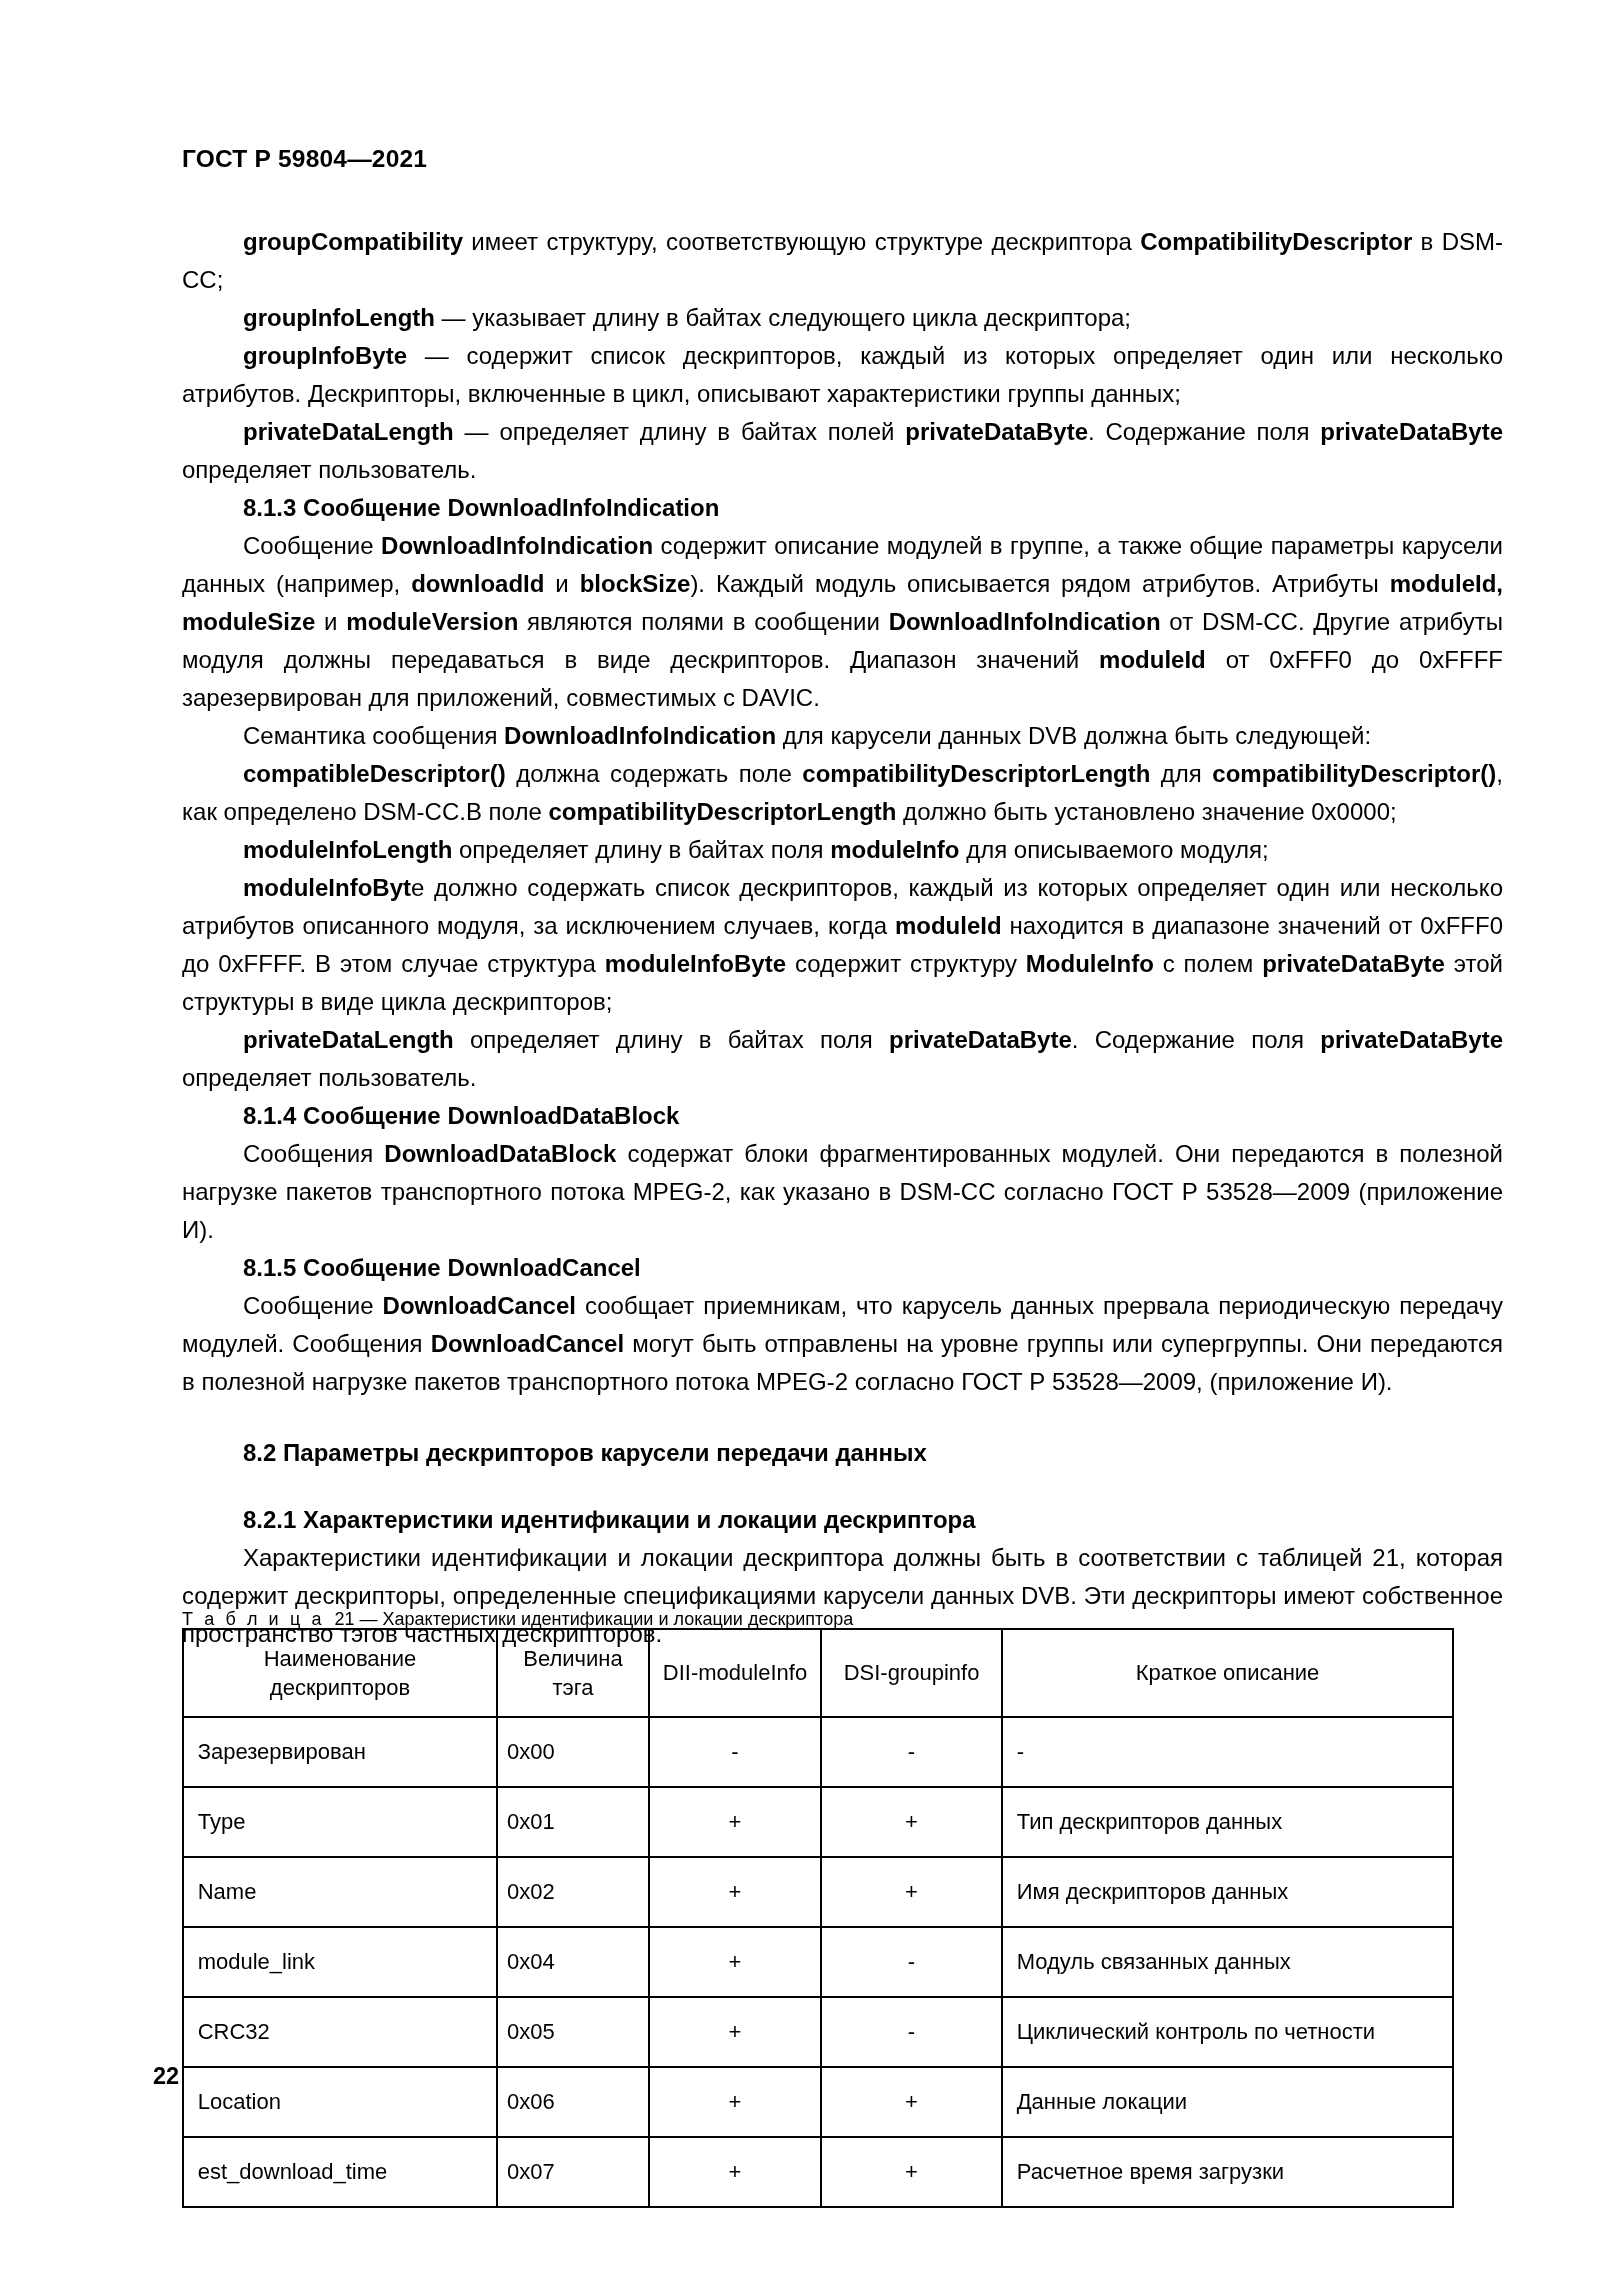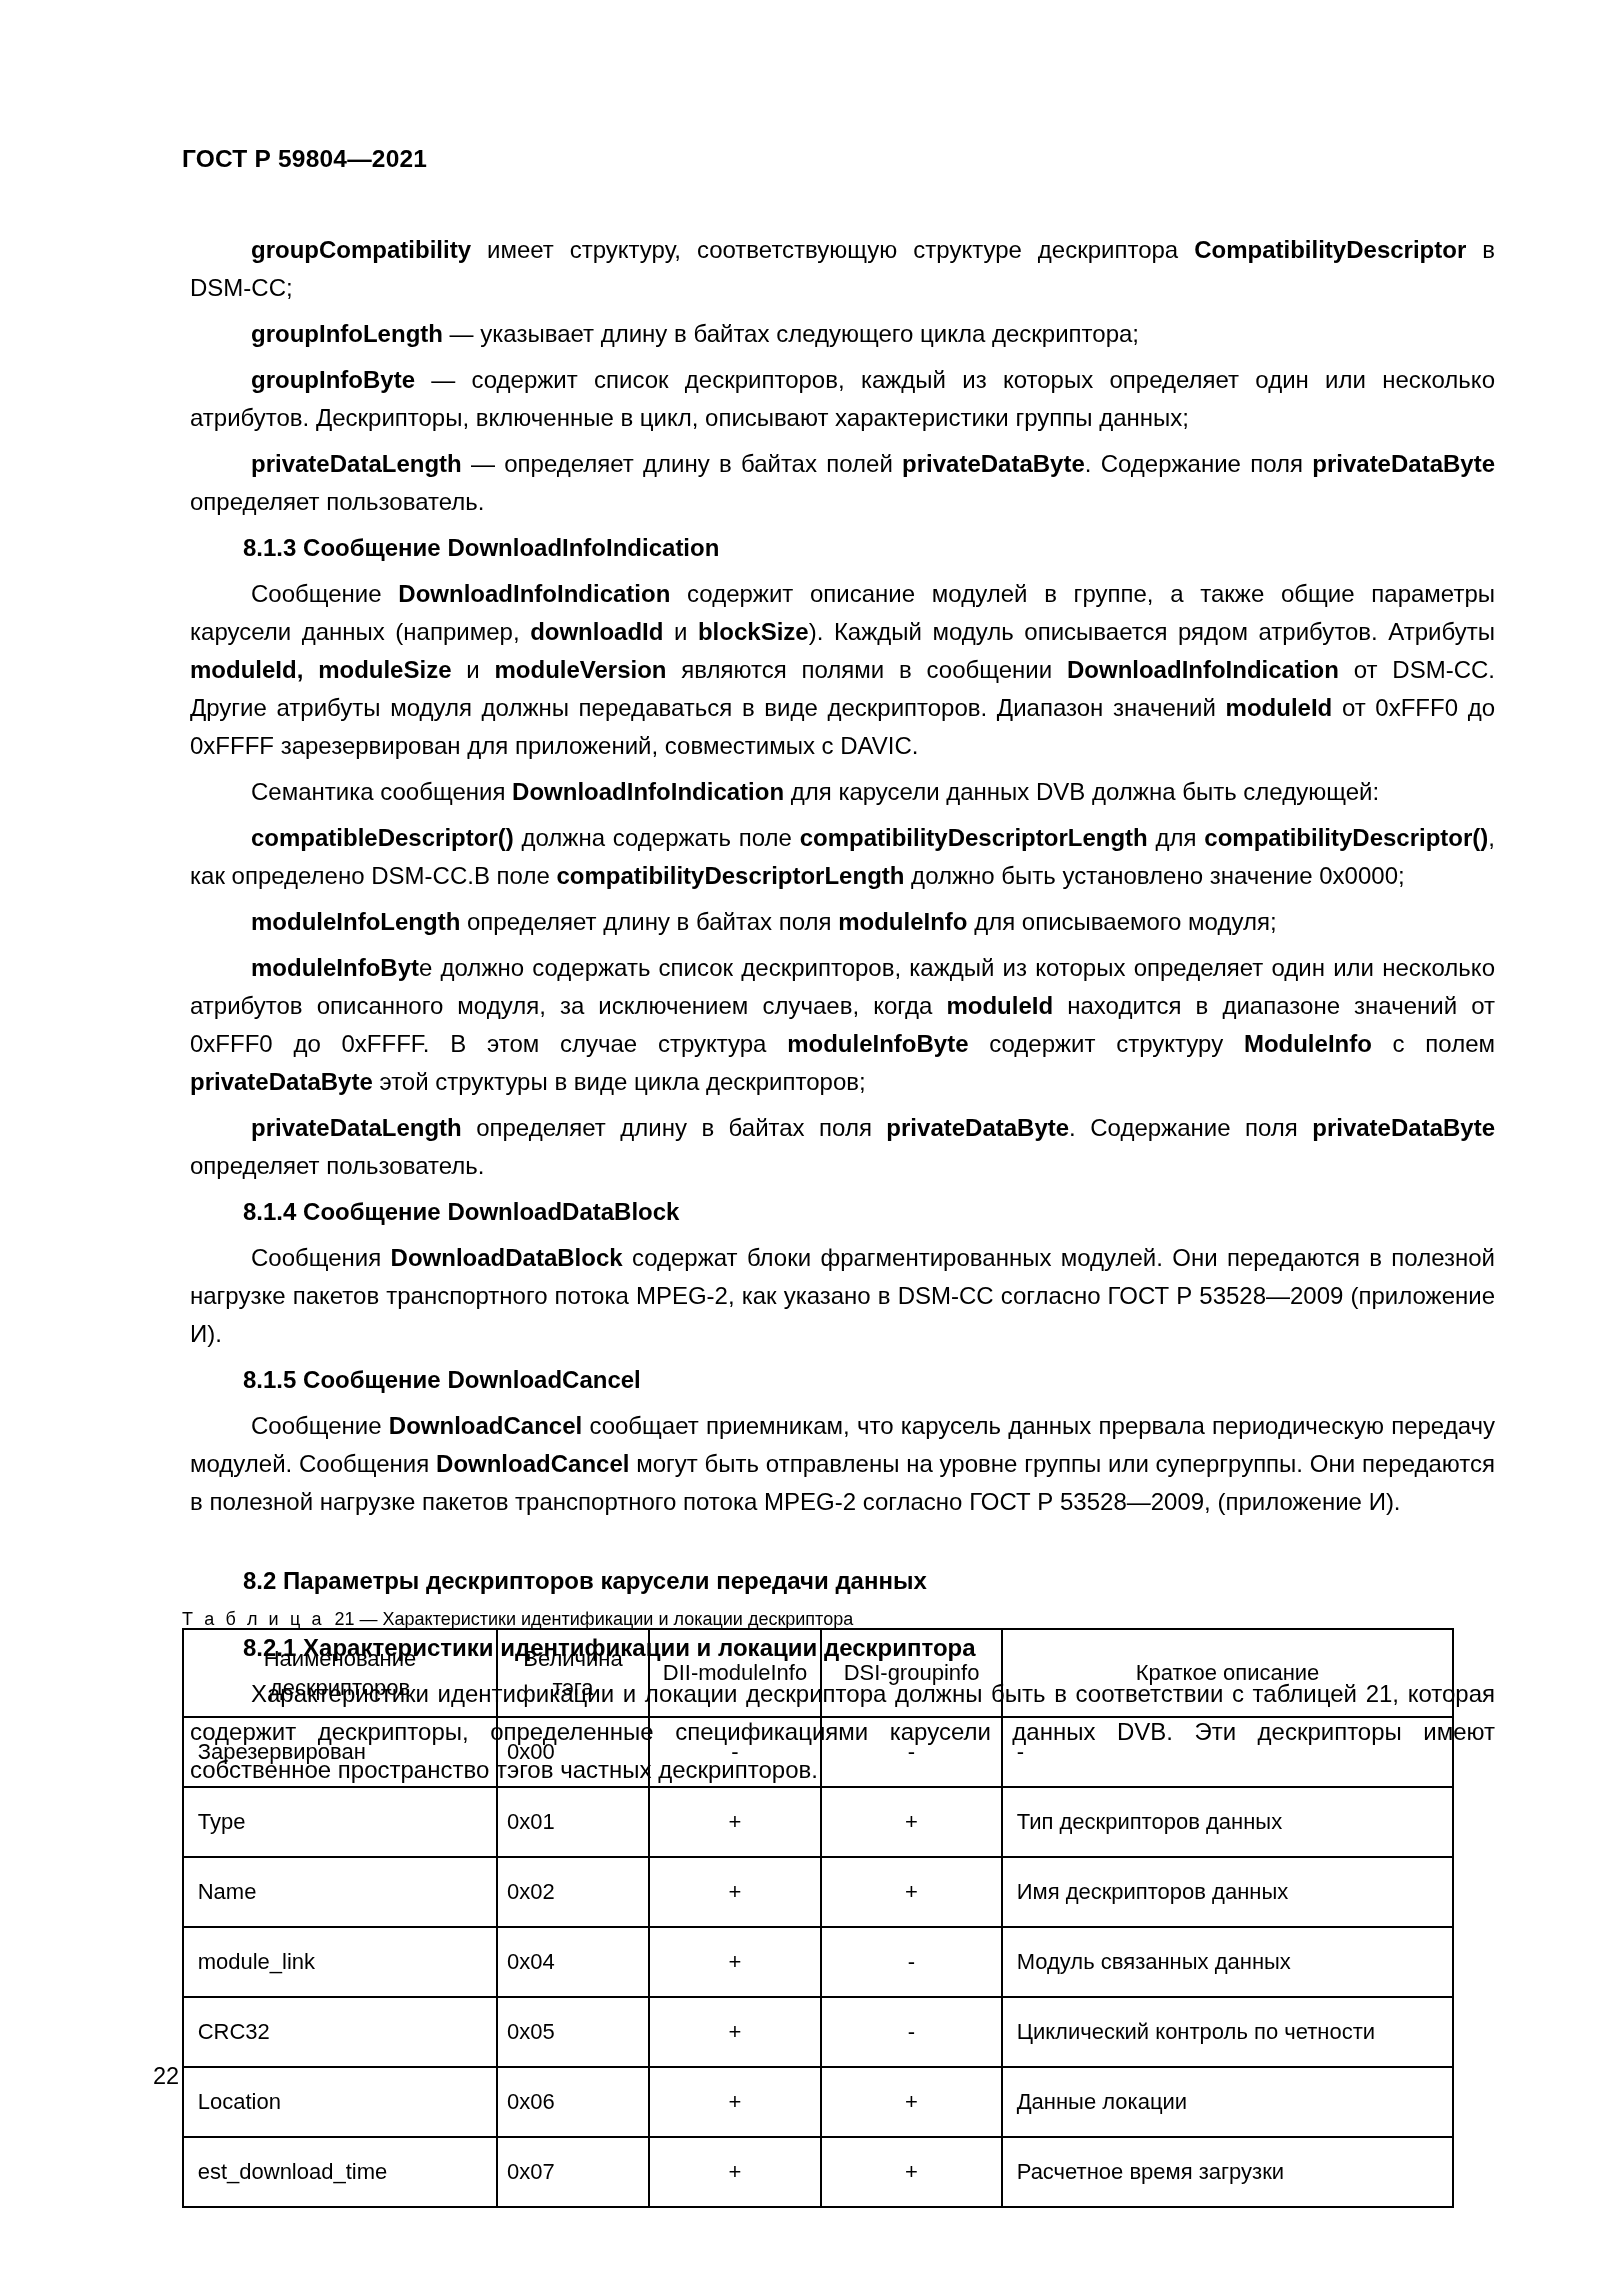--- a/index.html
+++ b/index.html
@@ -39,21 +39,21 @@
 
   
   .content {
     position: absolute;
     left: 182px;
     top: 223px;
     width: 1321px;
   }
 
   p.tx {
-    margin: 8px;
+    margin: 0;
     font-size: 24px;
     line-height: 38px;
     text-align: justify;
     text-justify: inter-word;
     text-indent: 61px;
     hyphens: manual;
   }
   p.tx:last-child { }
 
   
@@ -130,20 +130,21 @@
 
   
   table.gost thead th { border-bottom-width: 2.9px; }
 
   
   .folio {
     position: absolute;
     left: 153px;
     top: 2063px;
     font-size: 23.5px;
+    font-weight: bold;
   }
 </style>
 </head>
 <body>
 
 <div class="page">
 
   <div class="running-head">ГОСТ Р 59804—2021</div>
 
   <div class="content">

